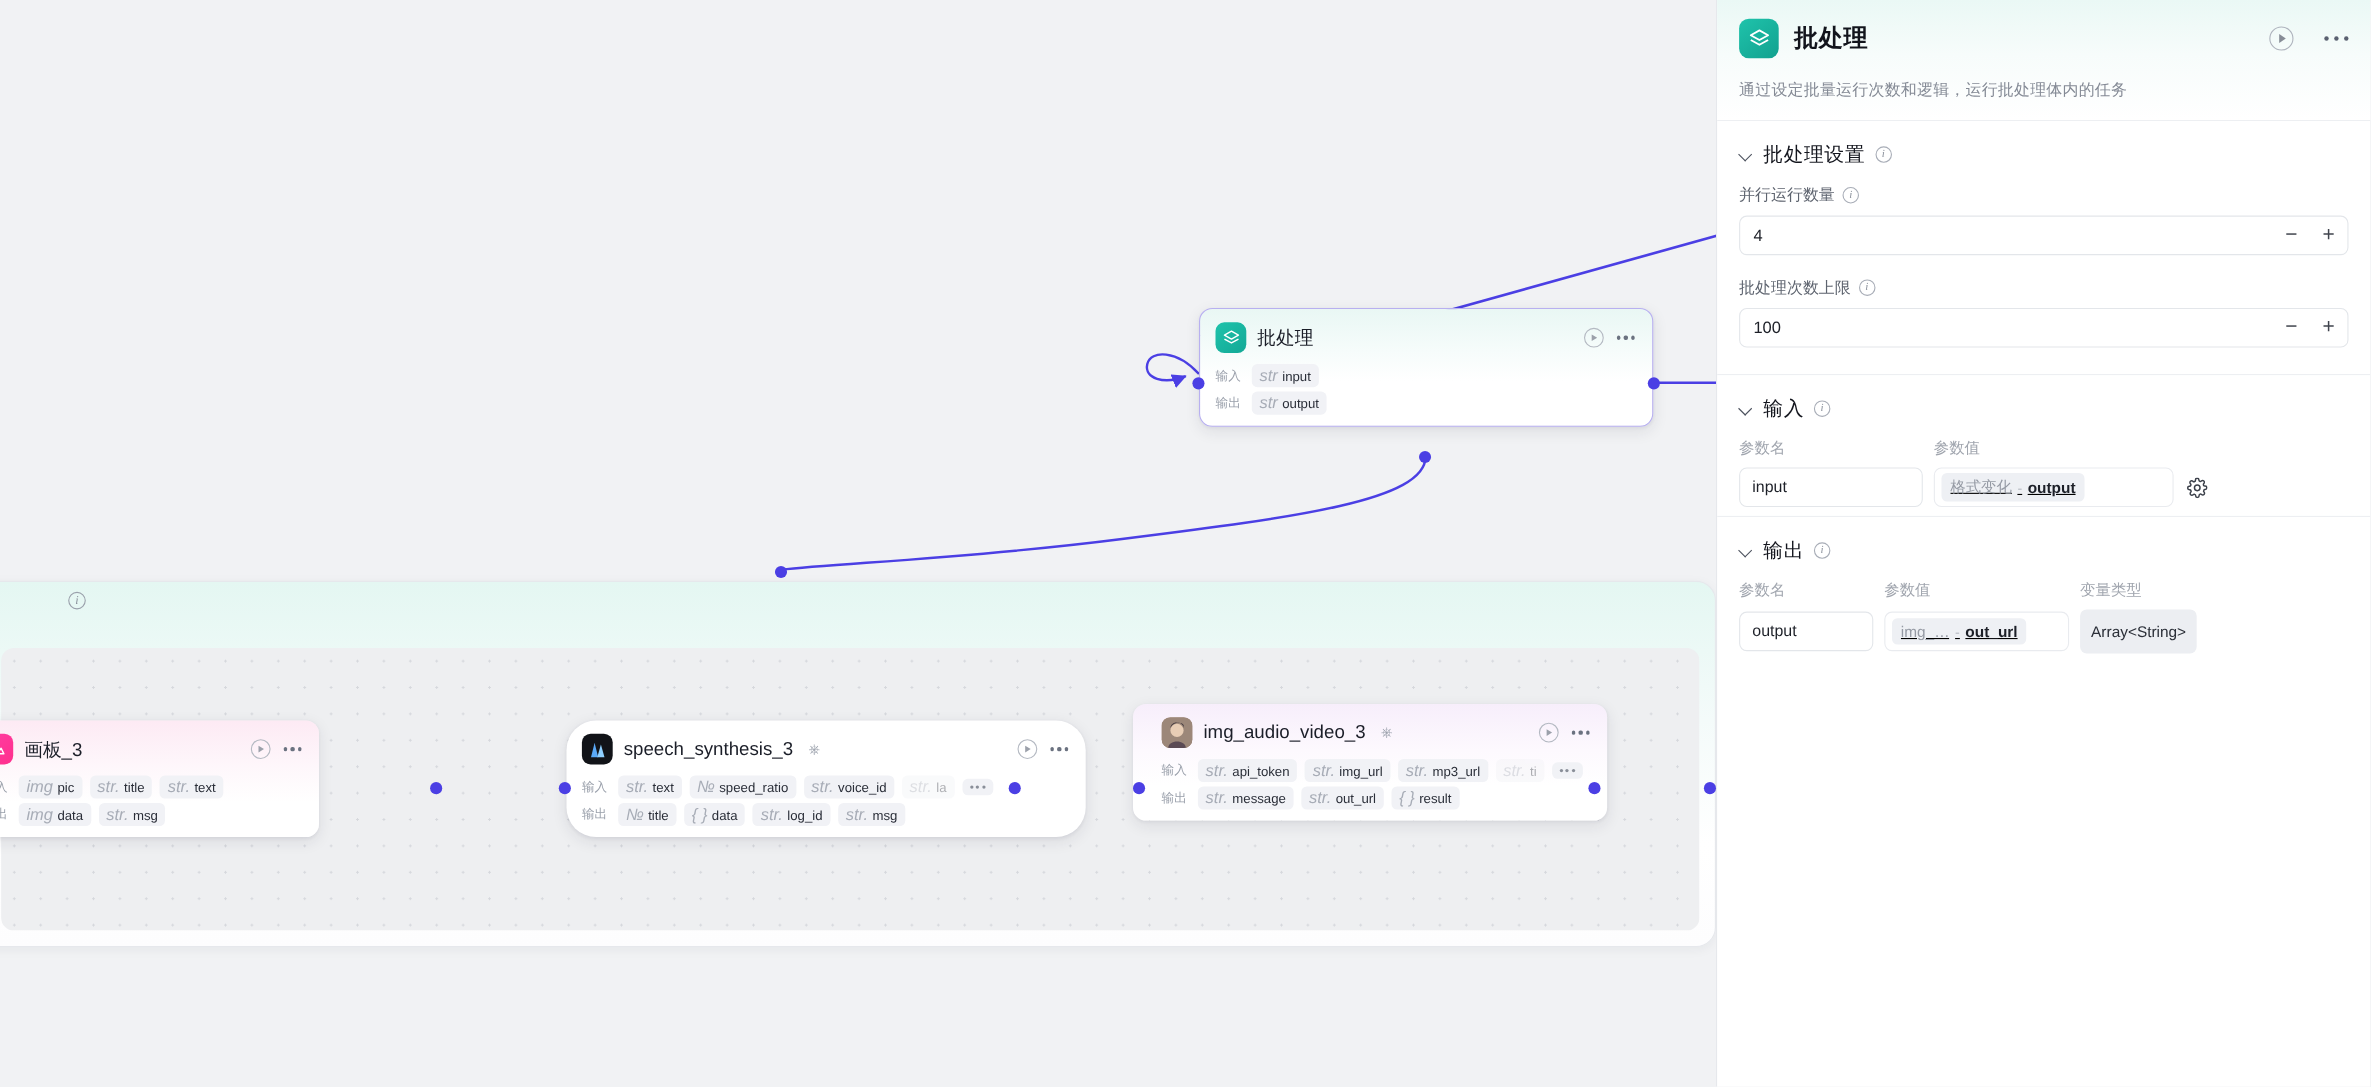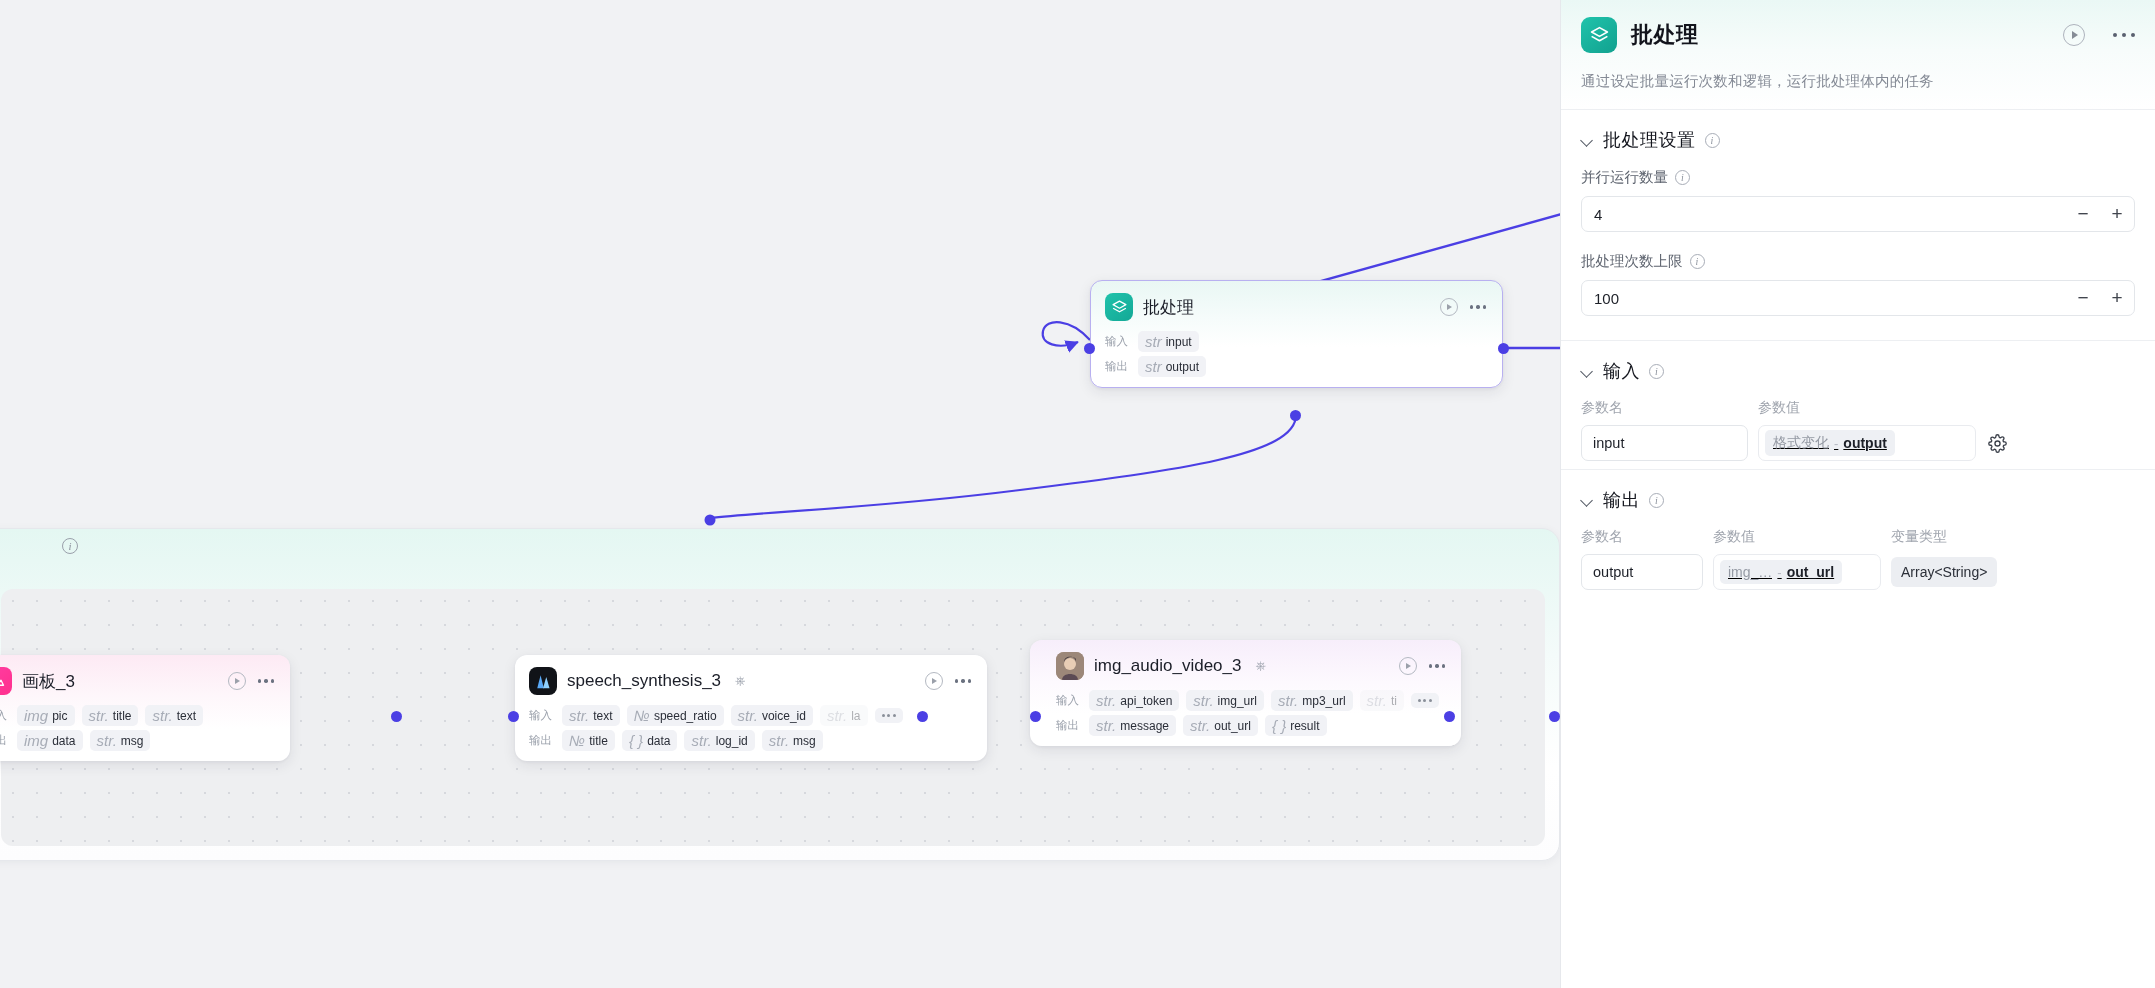--- a/index.html
+++ b/index.html
@@ -91,21 +91,21 @@
 
   
   #node-batch {
     left: 1090px; top: 280px; width: 413px;
     background: linear-gradient(180deg, #e9f7f4 0%, #f6fcfb 36%, #ffffff 62%);
     border: 1.2px solid #b8b0f0;
   }
   #node-batch .node-title { font-size: 17px; }
   #node-canvas3 { left: -30px; top: 655px; width: 320px;
     background: linear-gradient(180deg, #fdeaf4 0%, #fef7fb 40%, #ffffff 70%); }
-  #node-speech { left: 515px; top: 655px; width: 472px; background: #fff; }
+  #node-speech { left: 515px; top: 655px; width: 472px; background: #fff; border-radius: 27px; }
   #node-imgav  { left: 1030px; top: 640px; width: 431px;
     background: linear-gradient(180deg, #f7eefb 0%, #fdf9fe 40%, #ffffff 70%); padding-left: 12px; }
 
   .ico-canvas { background: linear-gradient(135deg,#ff3fa4,#ff2f8d); }
   .ico-speech { background: #111318; }
   .ico-imgav  { background: linear-gradient(135deg,#b09a8a,#8d7466); overflow:hidden; }
   .ico-batch  { background: linear-gradient(140deg,#1fc3ab,#13a896); }
 
   
   #panel {
@@ -156,21 +156,21 @@
   .inp { height: 36px; border: 1px solid #e3e6ea; border-radius: 7px;
          display:flex; align-items:center; padding: 0 11px; font-size: 14.5px; color:#1d2028; background:#fff; }
   .ref { height: 36px; border: 1px solid #e9ebef; border-radius: 7px; background:#fff;
          display:flex; align-items:center; padding: 0 6px; overflow:hidden; }
   .ref-pill { display:flex; align-items:center; gap: 5px; background:#eef0f4; border-radius: 5px;
               padding: 4px 8px; max-width: 100%; text-decoration: underline; }
   .ref-src { font-size: 14px; color:#959aa4; white-space: nowrap; overflow:hidden; text-overflow:ellipsis; }
   .ref-sep { font-size: 13px; color:#b6bac2; }
   .ref-name { font-size: 14px; color:#1d2028; font-weight: 700; white-space:nowrap; }
   .gear { width: 22px; height:22px; flex:0 0 auto; display:flex;align-items:center;justify-content:center; }
-  .type-pill { background:#eceef2; border-radius: 6px; height: 30px; display:flex; align-items:center;
+  .type-pill { background:#eceef2; border-radius: 6px; height: 40px; display:flex; align-items:center;
                padding: 0 10px; font-size: 14px; color:#2b2f38; white-space: nowrap; }
 
   .watermark { position: absolute; right: 22px; bottom: 28px; font-size: 22px; color: #c9ccd2;
                font-family: "DejaVu Sans", sans-serif; letter-spacing: .5px; white-space: nowrap; }
 </style>
 </head>
 <body>
 
 <div id="app">
 

